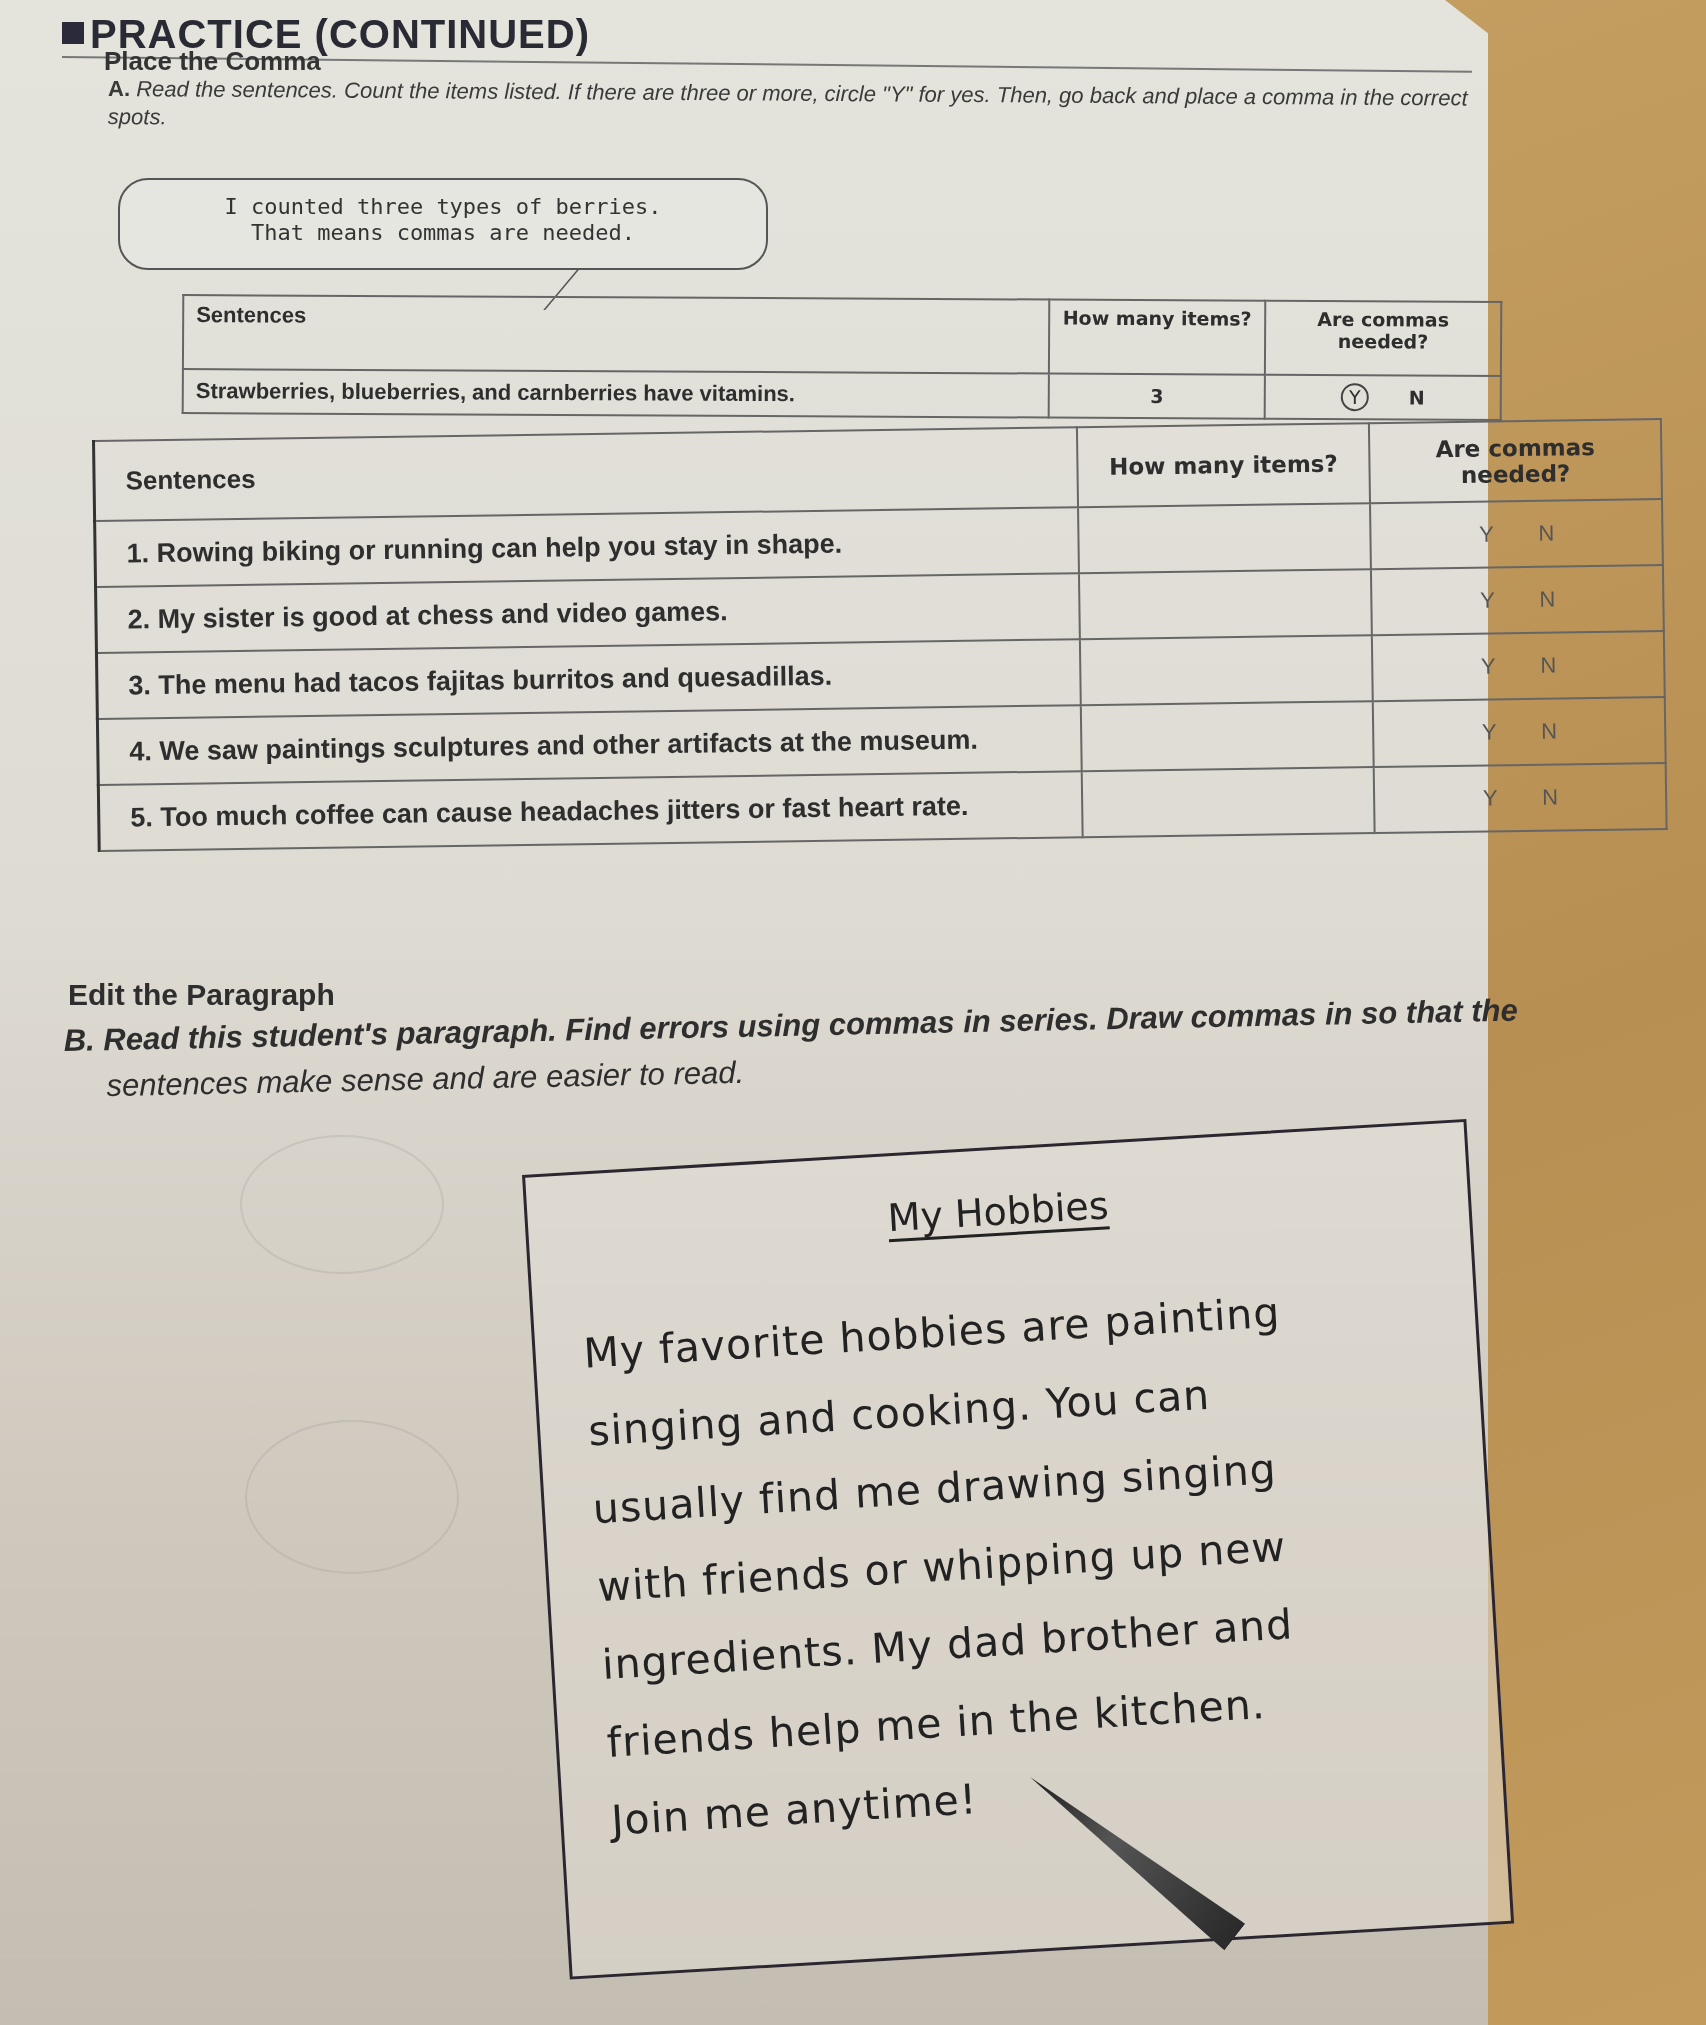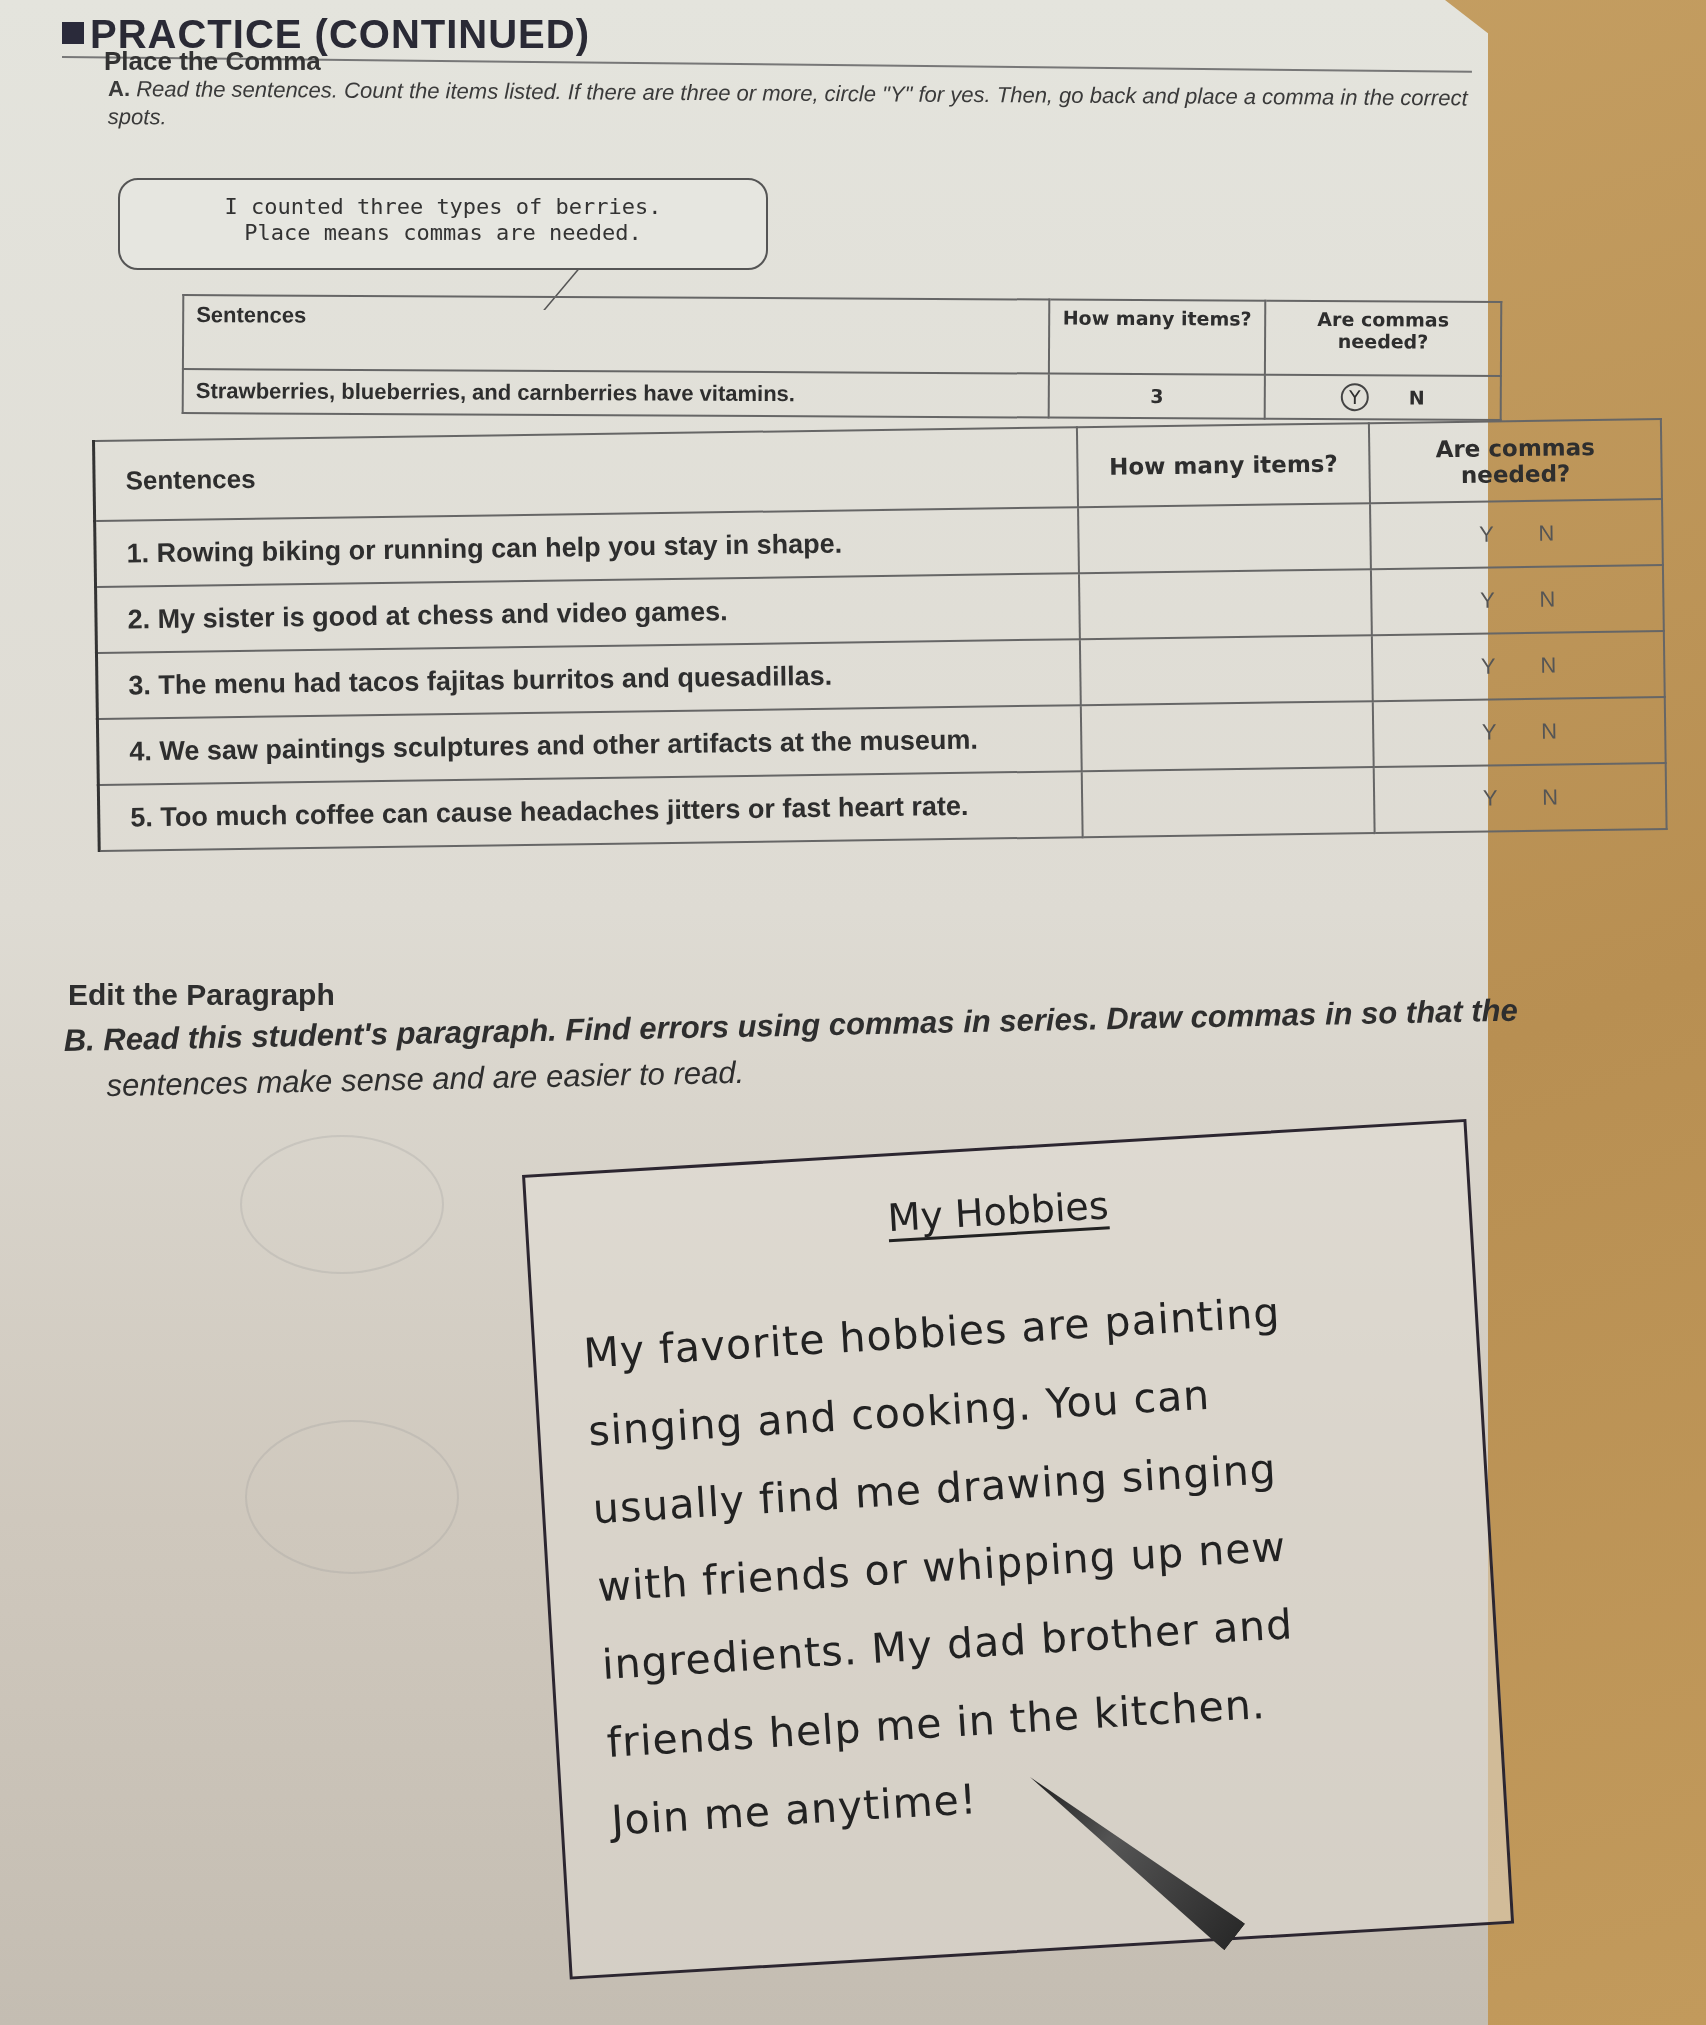--- a/index.html
+++ b/index.html
@@ -21,21 +21,21 @@
     position:absolute; left:62px; top:12px; font-size:40px; font-weight:bold;
     color:#2a2a35; letter-spacing:1px; white-space:nowrap;
   }
   .title-rule { position:absolute; left:62px; top:56px; width:1410px; height:2px; background:#777; transform:rotate(0.6deg); transform-origin:left; }
   .badge { display:inline-block; width:22px; height:22px; background:#2a2a3a; margin-right:6px; vertical-align:4px; }
   .subhead { position:absolute; left:104px; top:46px; font-size:26px; font-weight:bold; color:#333; }
   .instructions { position:absolute; left:108px; top:75px; width:1380px; font-size:22px; font-style:italic; color:#3a3a3a; line-height:28px; transform:rotate(0.4deg); transform-origin:left; }
   .instructions b { font-style:normal; }
   .speech {
     position:absolute; left:118px; top:178px; width:650px; height:92px;
-    border:2px solid #555; border-radius:20px; background:#e6e6e0;
+    border:2px solid #555; border-radius:30px; background:#e6e6e0;
     font-family:"DejaVu Sans Mono", monospace; font-size:22px; color:#333;
     text-align:center; line-height:26px; padding-top:14px; box-sizing:border-box;
   }
   .speech-tail { position:absolute; left:560px; top:270px; width:60px; height:40px; border-left:2px solid #555; transform:skewX(-40deg); }
   table { border-collapse:collapse; position:absolute; }
   td, th { border:2px solid #666; color:#2e2e2e; }
   .ex-table { left:182px; top:294px; width:1320px; font-size:22px; transform:rotate(0.3deg); transform-origin:left; }
   .ex-table th { text-align:left; font-size:22px; height:60px; vertical-align:top; padding:6px 12px; }
   .ex-table th.c, .ex-table td.c { text-align:center; font-family:"DejaVu Sans", sans-serif; font-size:19px; font-weight:bold; }
   .ex-table td { padding:4px 12px; height:34px; font-weight:bold; }
@@ -75,21 +75,21 @@
   <div class="title-rule"></div>
 
   <div class="subhead">Place the Comma</div>
   <div class="instructions">
     <b>A.</b>
     <span>Read the sentences. Count the items listed. If there are three or more, circle "Y" for yes. Then, go back and place a comma in the correct spots.</span>
   </div>
 
   <div class="speech">
     <div>I counted three types of berries.</div>
-    <div>Place means  commas are needed.</div>
+    <div>That means  commas are needed.</div>
   </div>
   <div class="speech-tail"></div>
 
   <table class="ex-table">
     <tbody>
         <tr>
       <th>Sentences</th>
       <th class="c" style="width:190px">How many items?</th>
       <th class="c" style="width:210px">Are commas needed?</th>
     </tr>

